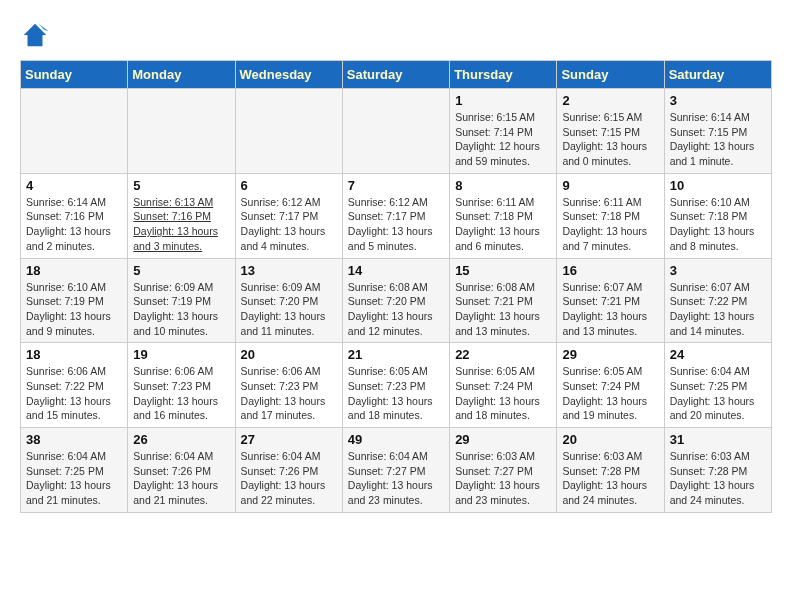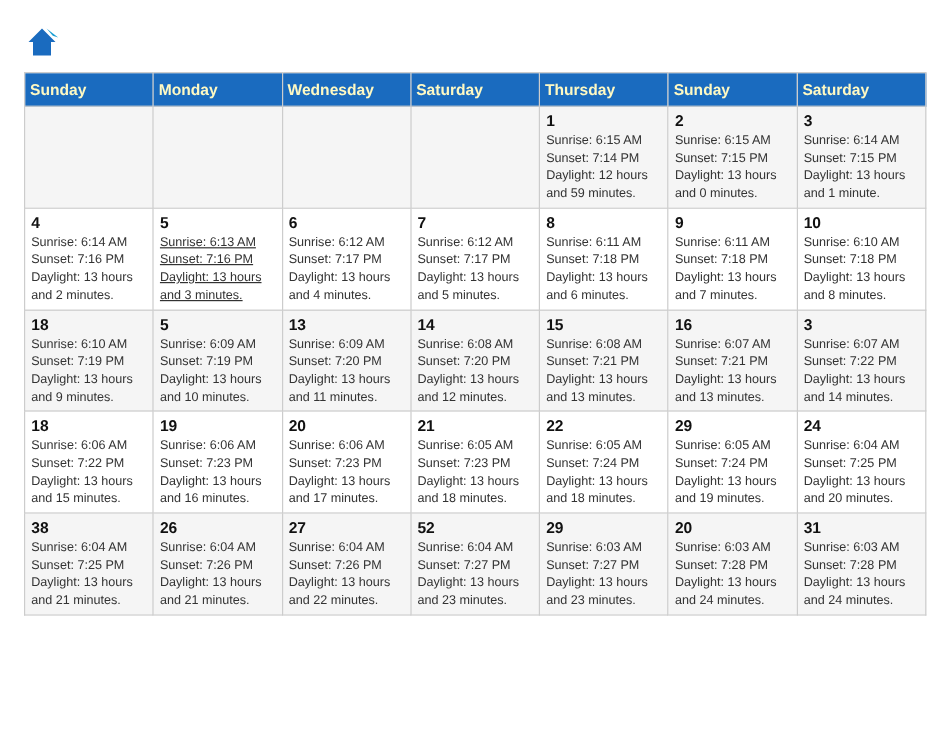--- a/index.html
+++ b/index.html
@@ -320,21 +320,21 @@
 and 21 minutes.</div>
         </td>
         <td>
           <span class="day-number">27</span>
           <div class="day-info" style="white-space: pre-line;">Sunrise: 6:04 AM
 Sunset: 7:26 PM
 Daylight: 13 hours
 and 22 minutes.</div>
         </td>
         <td>
-          <span class="day-number">52</span>
+          <span class="day-number">49</span>
           <div class="day-info" style="white-space: pre-line;">Sunrise: 6:04 AM
 Sunset: 7:27 PM
 Daylight: 13 hours
 and 23 minutes.</div>
         </td>
         <td>
           <span class="day-number">29</span>
           <div class="day-info" style="white-space: pre-line;">Sunrise: 6:03 AM
 Sunset: 7:27 PM
 Daylight: 13 hours

